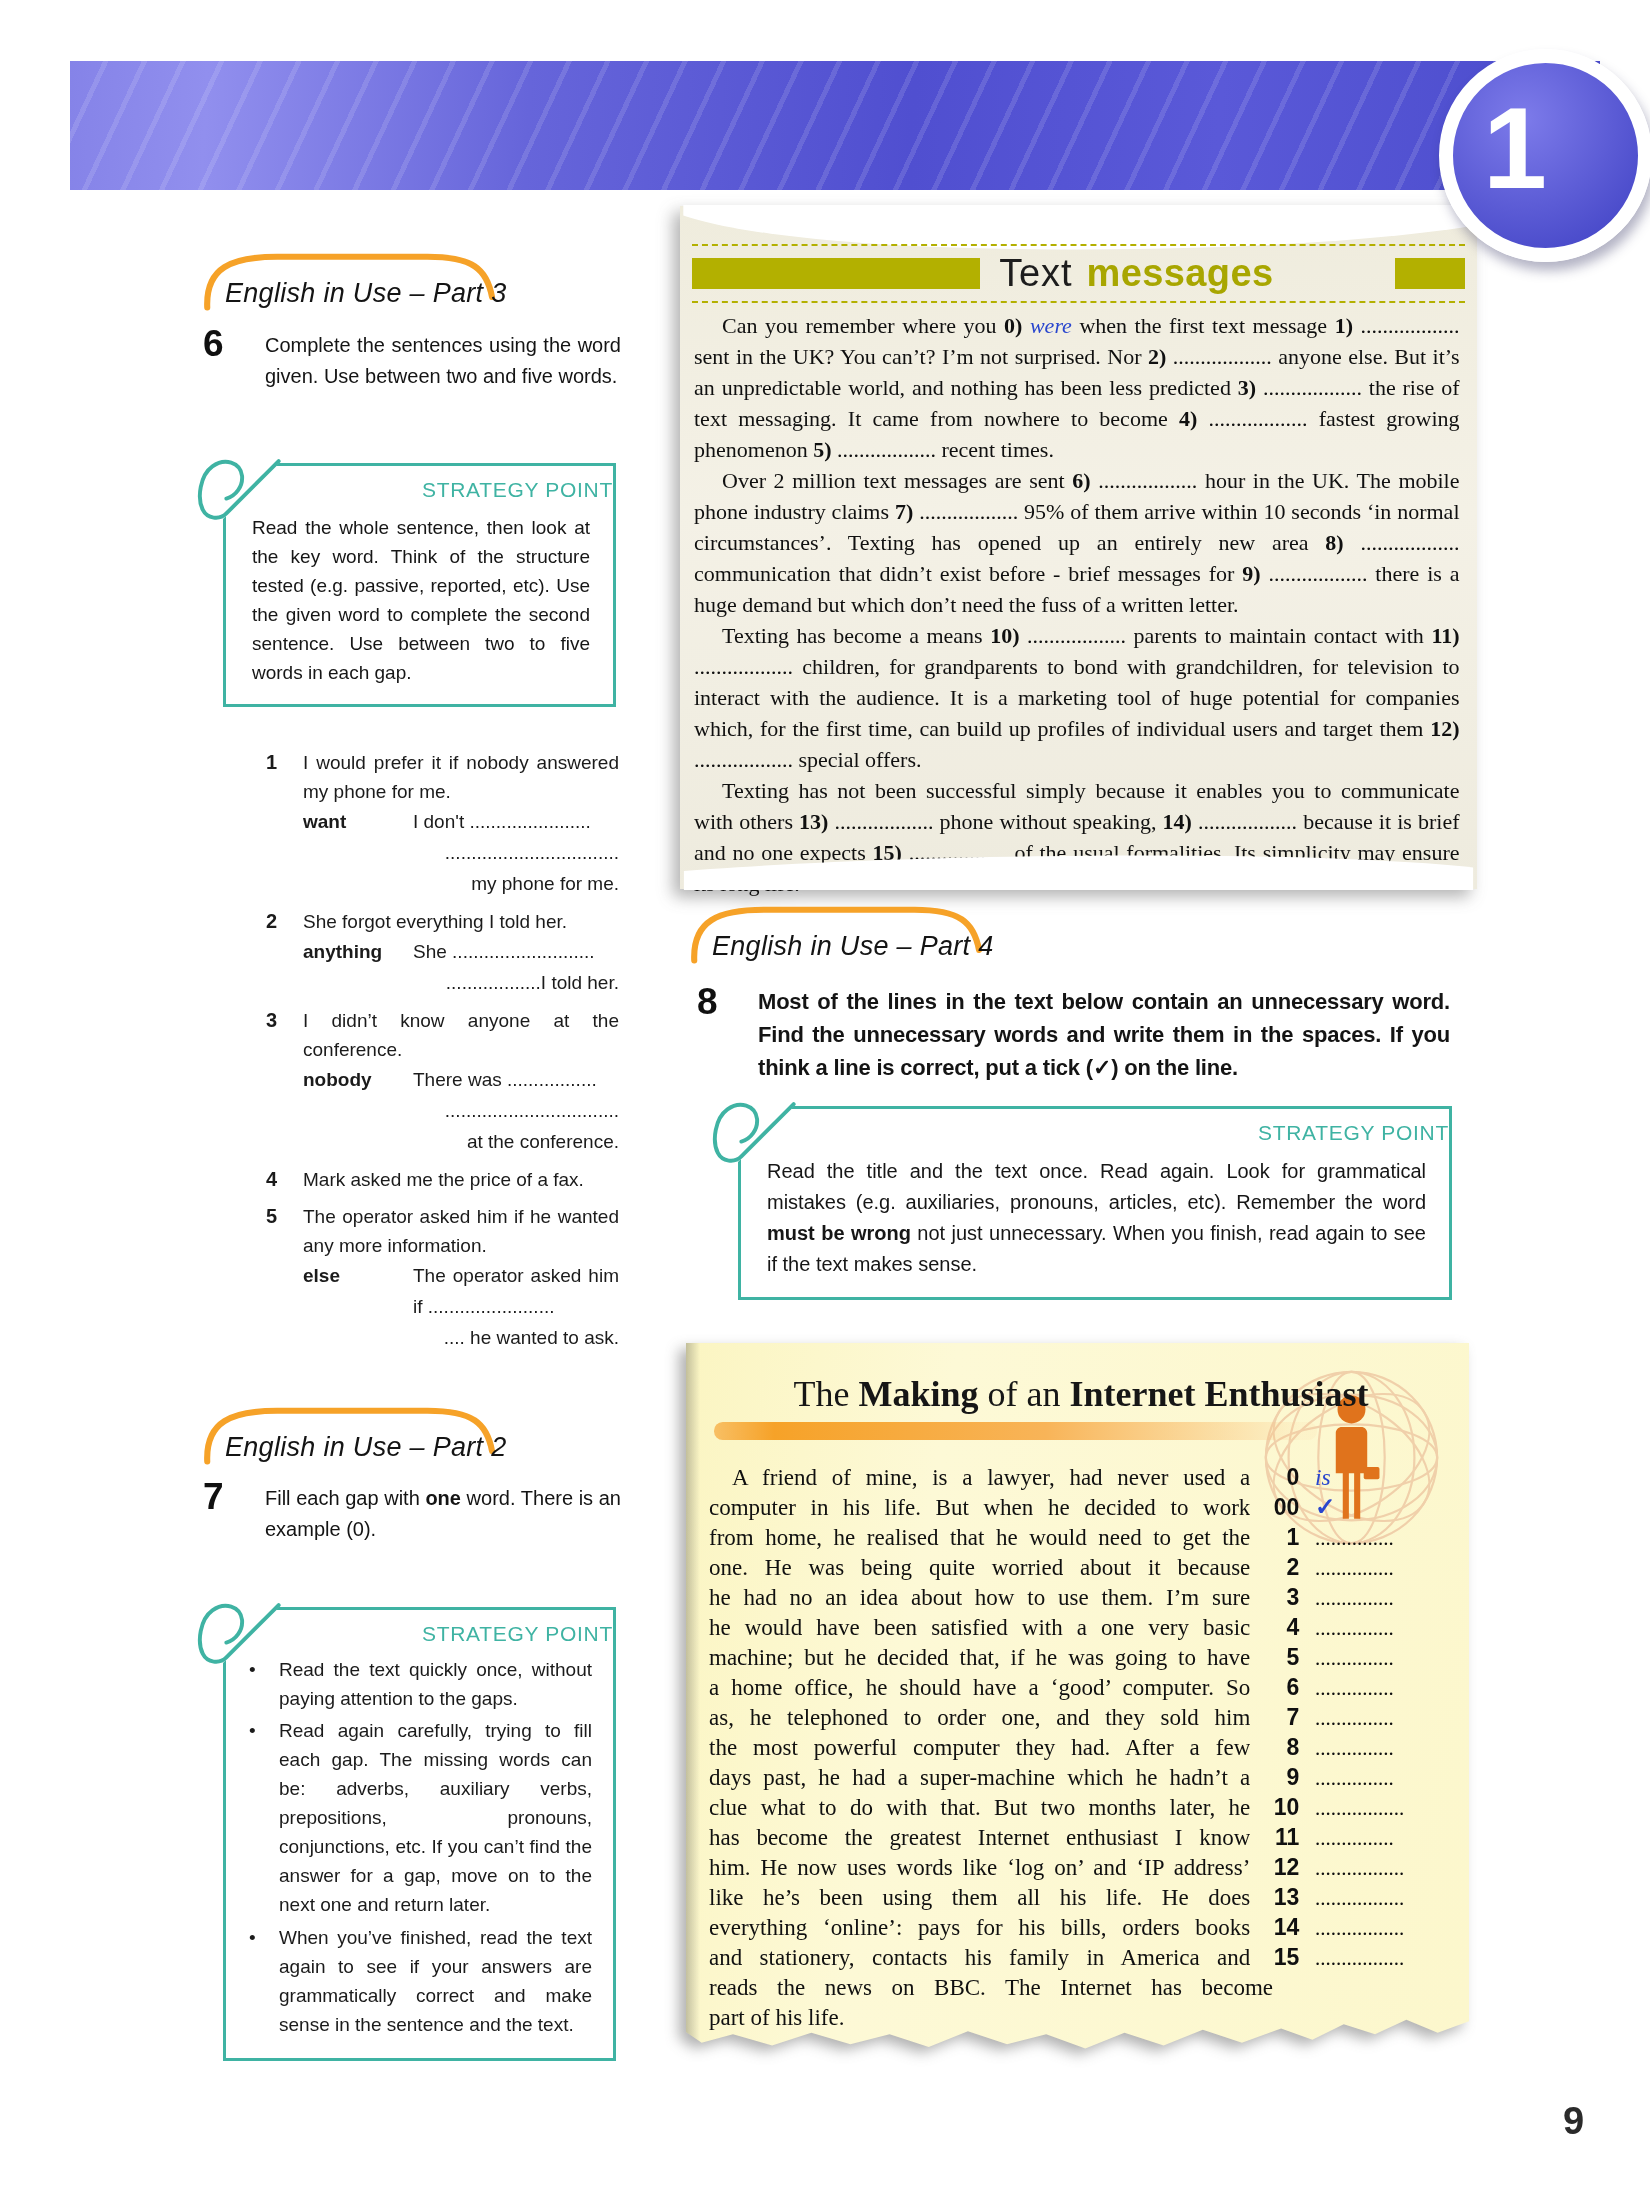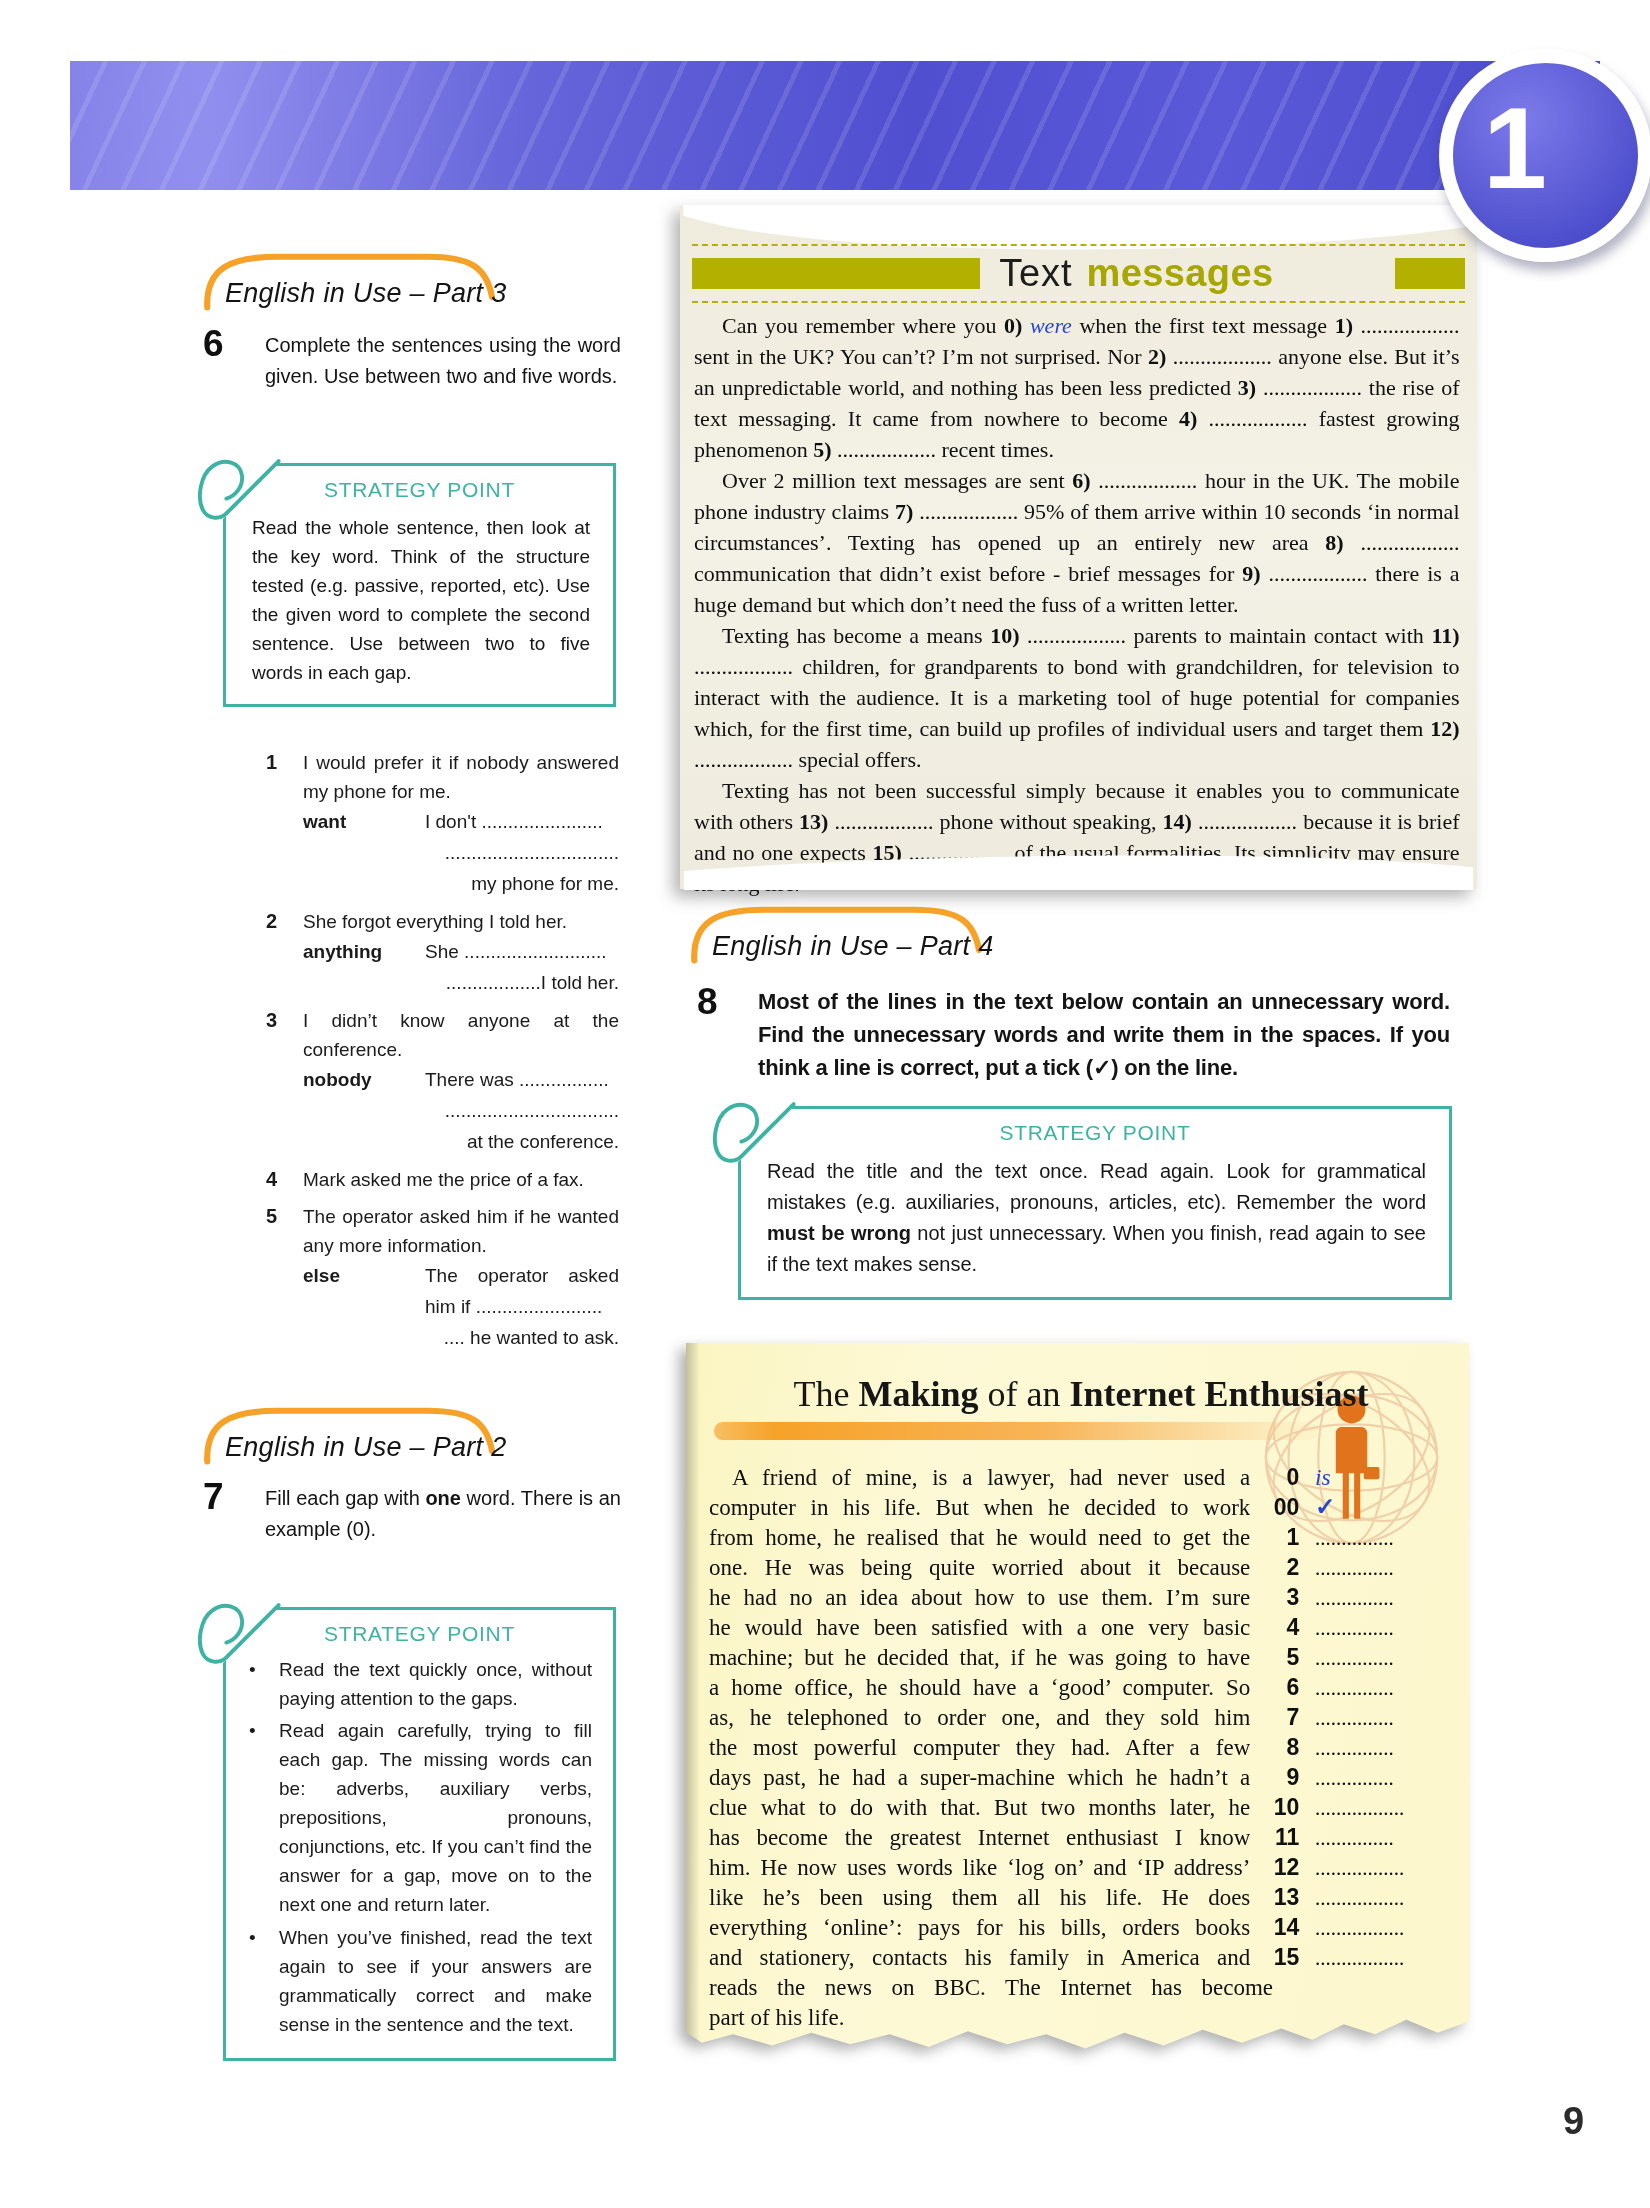--- a/index.html
+++ b/index.html
@@ -24,35 +24,35 @@
   .ex-num{position:absolute;font-size:37px;font-weight:bold;color:#101010;line-height:1;}
   .ex-text{position:absolute;font-size:20px;line-height:31px;font-weight:500;text-align:justify;color:#141414;}
   .ex-text .seg-b{font-weight:bold;}
   .ex-text.bold-cond{font-weight:700;font-size:22px;line-height:33px;letter-spacing:-0.2px;}
 
   
   .strategy-wrap{position:absolute;}
   .strategy{position:relative;border:3.5px solid #3FB3A3;background:#fff;
     clip-path:polygon(56px 0,100% 0,100% 100%,0 100%,0 56px);}
   .strategy-curl{position:absolute;left:-28px;top:-28px;z-index:2;}
-  .strategy-title{text-align:center;color:#3FB3A3;font-size:21px;font-weight:500;letter-spacing:0.7px;margin-top:12.2px;}
+  .strategy-title{text-align:right;color:#3FB3A3;font-size:21px;font-weight:500;letter-spacing:0.7px;margin-top:12.2px;}
   .strategy-body{padding:10.5px 23px 17.5px 26px;font-size:19px;line-height:29px;text-align:justify;color:#161616;}
   .strategy-body .seg-b{font-weight:bold;}
   .strategy-bullets{padding:8.7px 21px 15.7px 23px;}
   .sp-bullet{display:flex;margin-bottom:3.5px;}
   .sp-bullet .bmark{width:30px;font-size:19px;line-height:29px;}
   .sp-bullet .btext{flex:1;font-size:19px;line-height:29px;text-align:justify;}
 
   
   .p3-items{position:absolute;left:266px;top:748px;width:353px;}
   .p3-item{display:flex;margin-bottom:7.9px;}
   .p3-num{width:37px;font-weight:bold;font-size:20px;line-height:29px;}
   .p3-body{flex:1;}
   .p3-sentence{font-size:19px;line-height:29px;text-align:justify;}
-  .p3-gaprow{display:flex;gap:12px;}
+  .p3-gaprow{display:flex;}
   .p3-keyword{width:110px;font-weight:bold;font-size:19px;line-height:31px;}
   .p3-gaps{flex:1;font-size:19px;line-height:31px;}
   .gap-line{text-align:justify;}
   .gap-line.cont{text-align:right;}
 
   
   .paper-wrap{position:absolute;left:680px;top:206px;width:797px;height:683px;
     filter:drop-shadow(-6.1px 7.9px 7.9px rgba(60,60,60,.38));}
   .paper{position:absolute;inset:0;background:linear-gradient(180deg,#efecdd,#f4f1e6 45%,#eeebde);}
   .paper-top,.paper-bottom{position:absolute;left:0;width:100%;}

